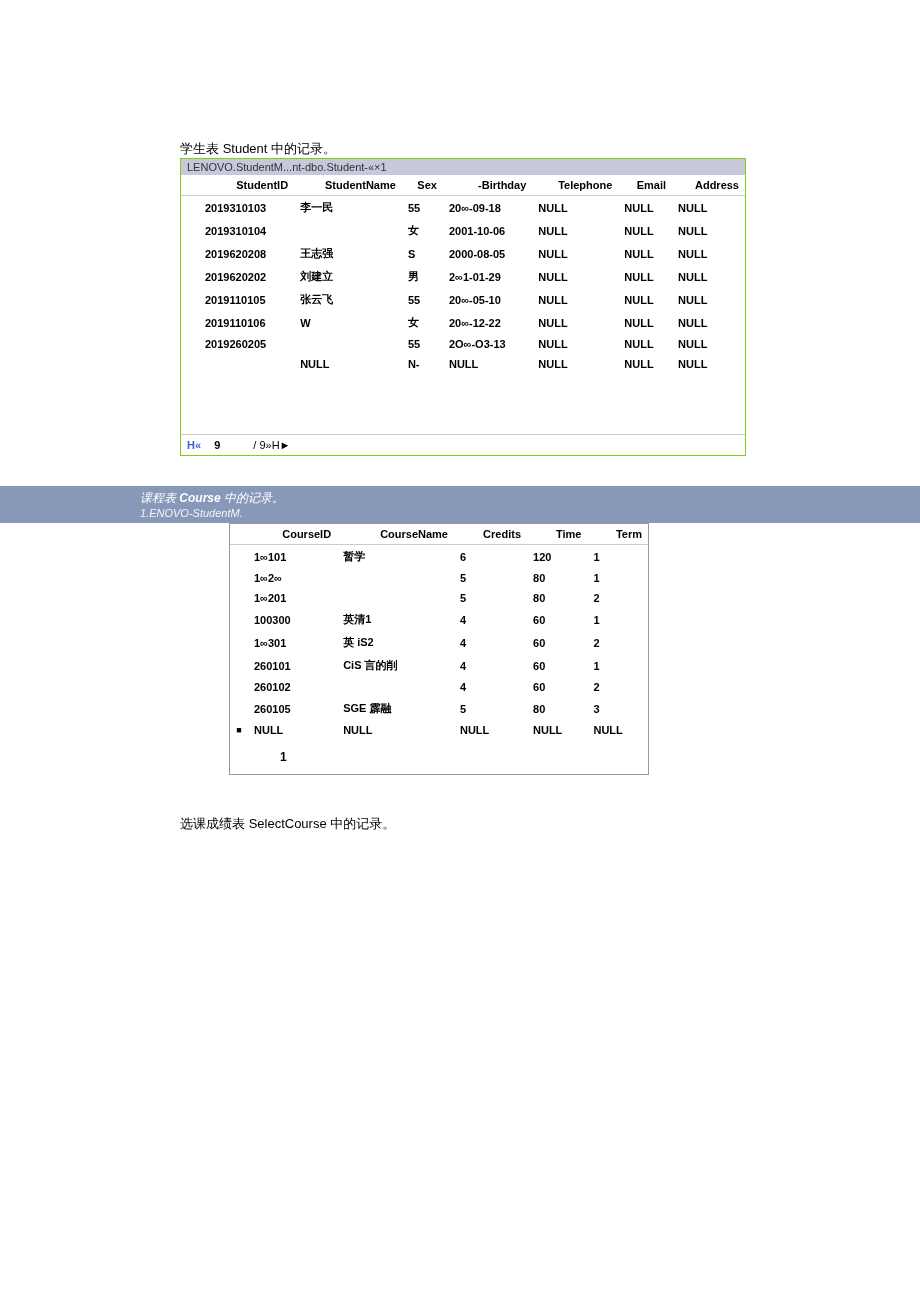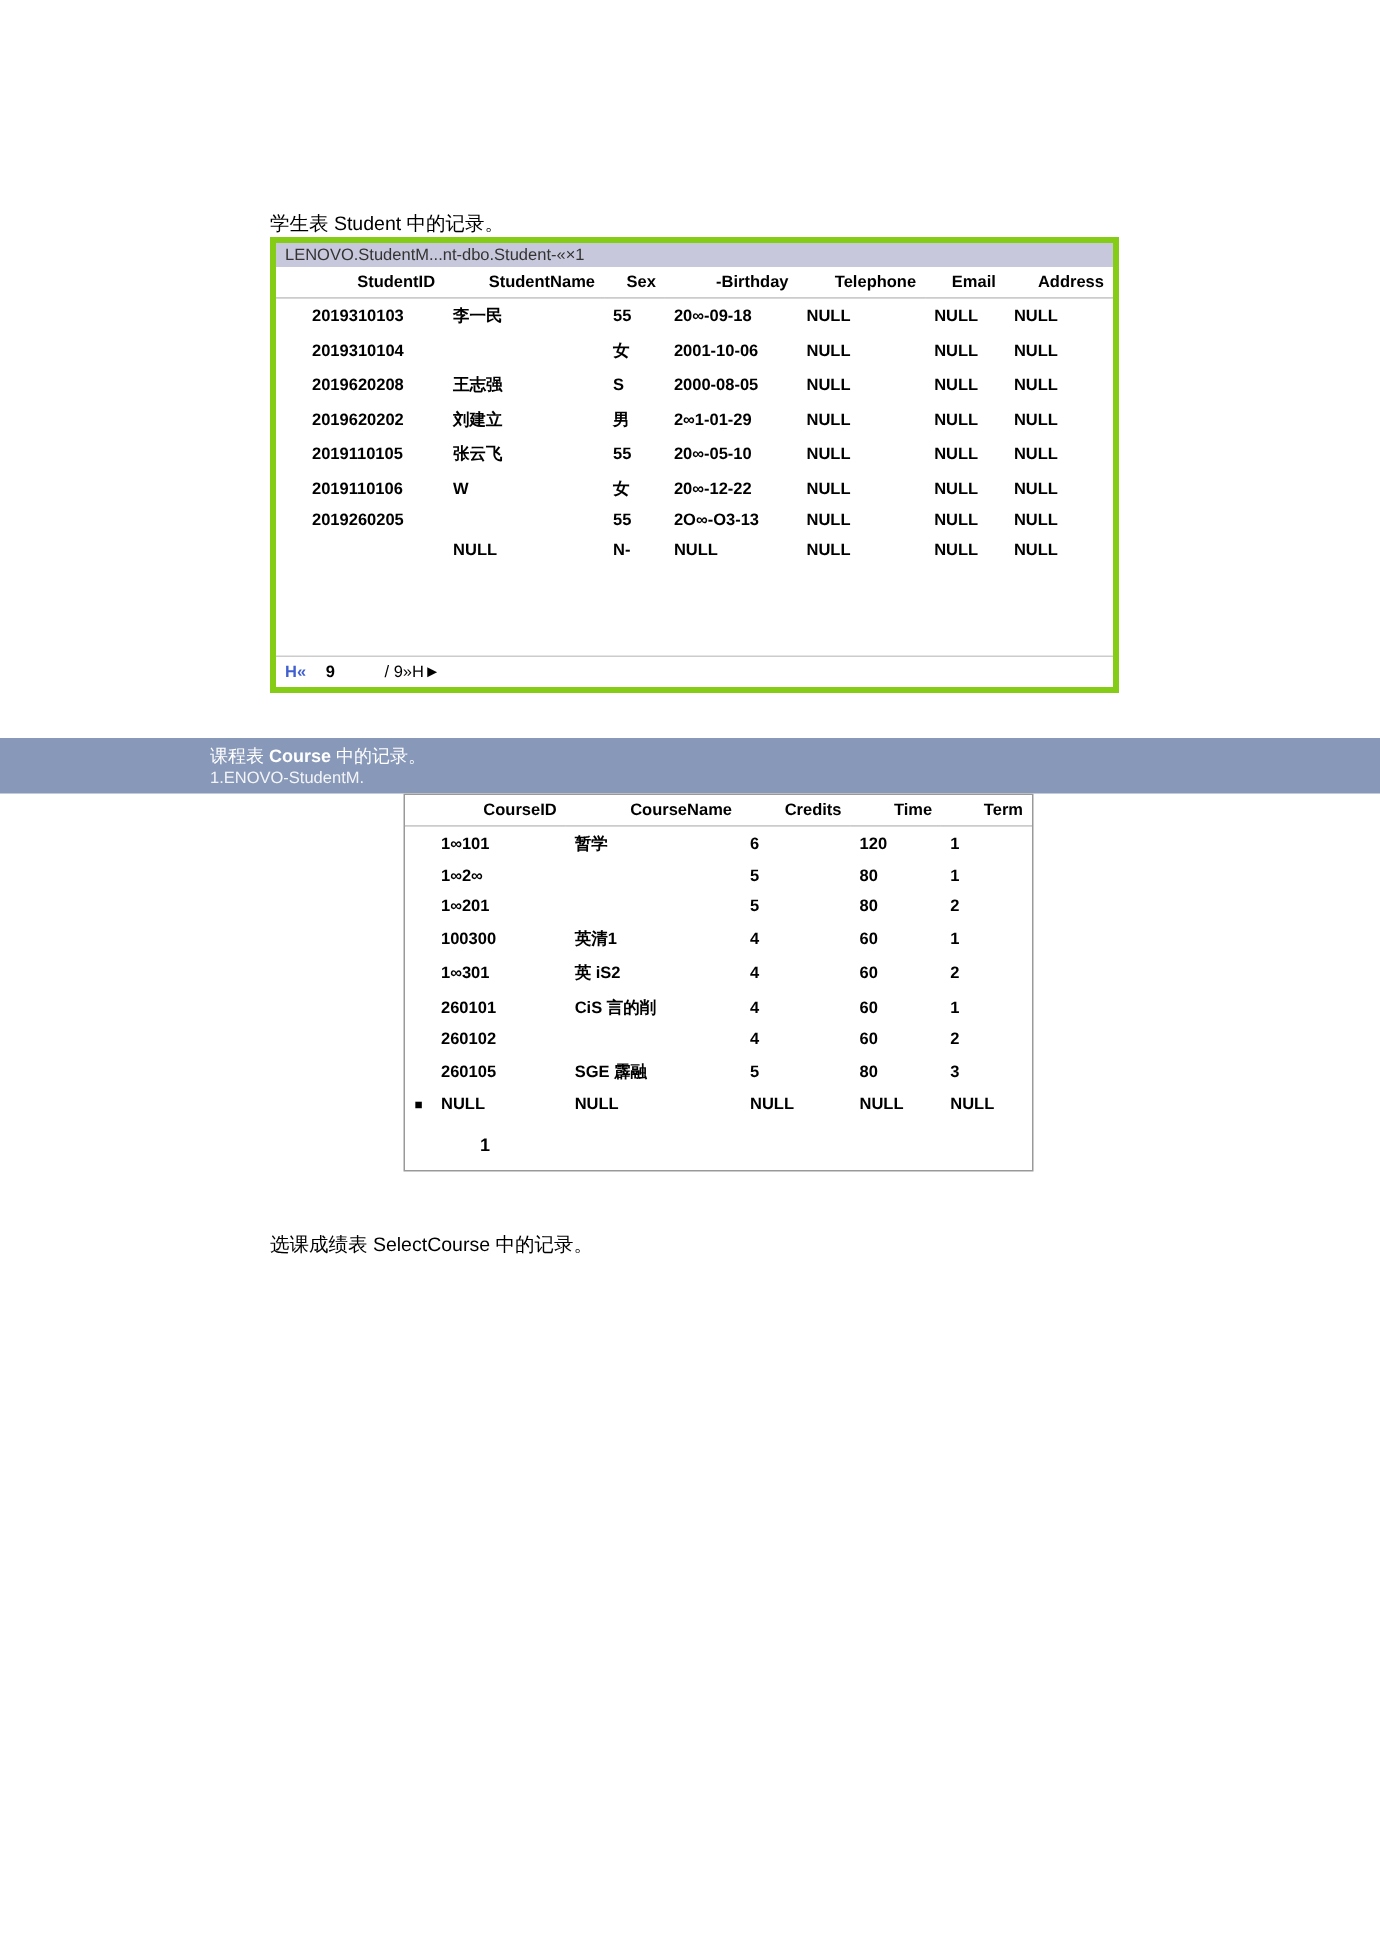--- a/index.html
+++ b/index.html
@@ -9,21 +9,21 @@
     margin: 0;
     padding: 0;
     background: #fff;
     color: #000;
     width: 920px;
   }
   .page { padding: 140px 0 0 180px; }
   .caption { font-size: 13px; margin-bottom: 0; }
   .caption .eng { font-family: Arial; }
   .grid-wrap {
-    border: 4px solid #84cc16;
+    border: 1px solid #84cc16;
     width: 566px;
     margin-bottom: 30px;
     position: relative;
     background: #fff;
   }
   .tabbar {
     background: #c8c8dc;
     padding: 2px 6px;
     font-size: 11px;
     font-family: Arial;
@@ -56,30 +56,31 @@
   }
   .pager .link { color: #4060d0; font-weight: bold; margin-right: 10px; }
   .section2-bar {
     background: #8898b8;
     color: #fff;
     padding: 4px 8px;
     font-size: 12px;
     width: 920px;
     margin-left: -180px;
     padding-left: 140px;
+    font-style: italic;
   }
   .section2-bar .sub {
     display:block;
     font-size:11px;
     opacity:0.9;
   }
   .grid-wrap2 {
     border: 1px solid #999;
     width: 420px;
-    margin-left: 89px;
+    margin-left: 49px;
     margin-bottom: 40px;
     background:#fff;
   }
   .caption3 { margin-top: 40px; font-size: 13px; }
   .rowmarker { font-size: 9px; }
 </style>
 </head>
 <body>
 
 <div class="page">

